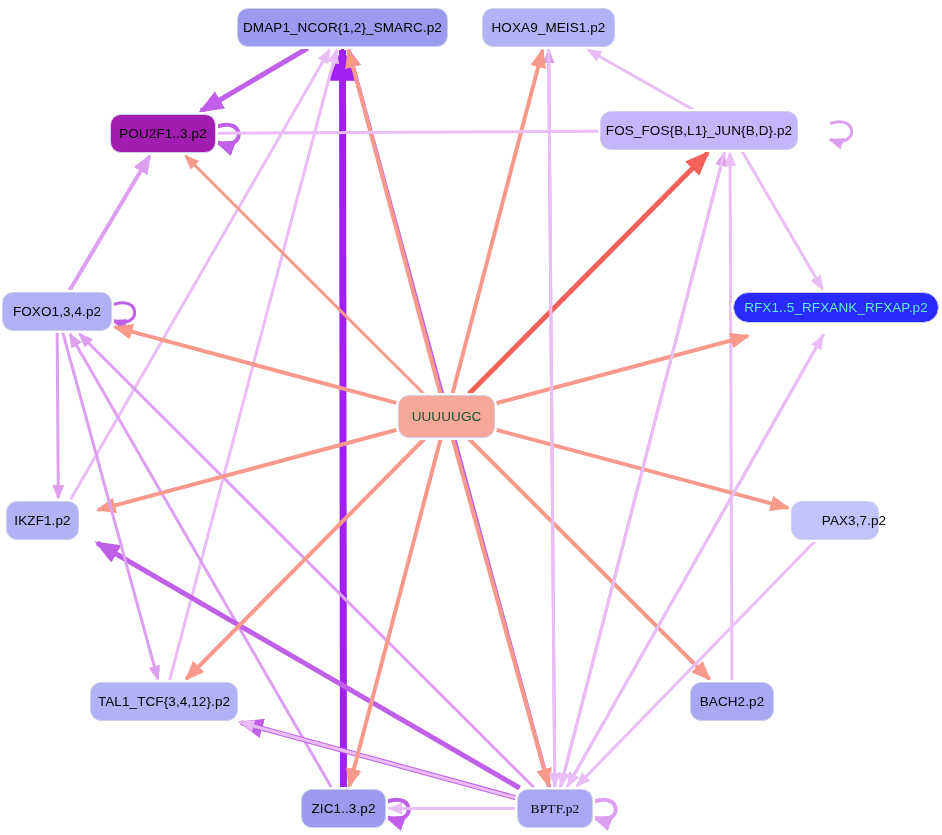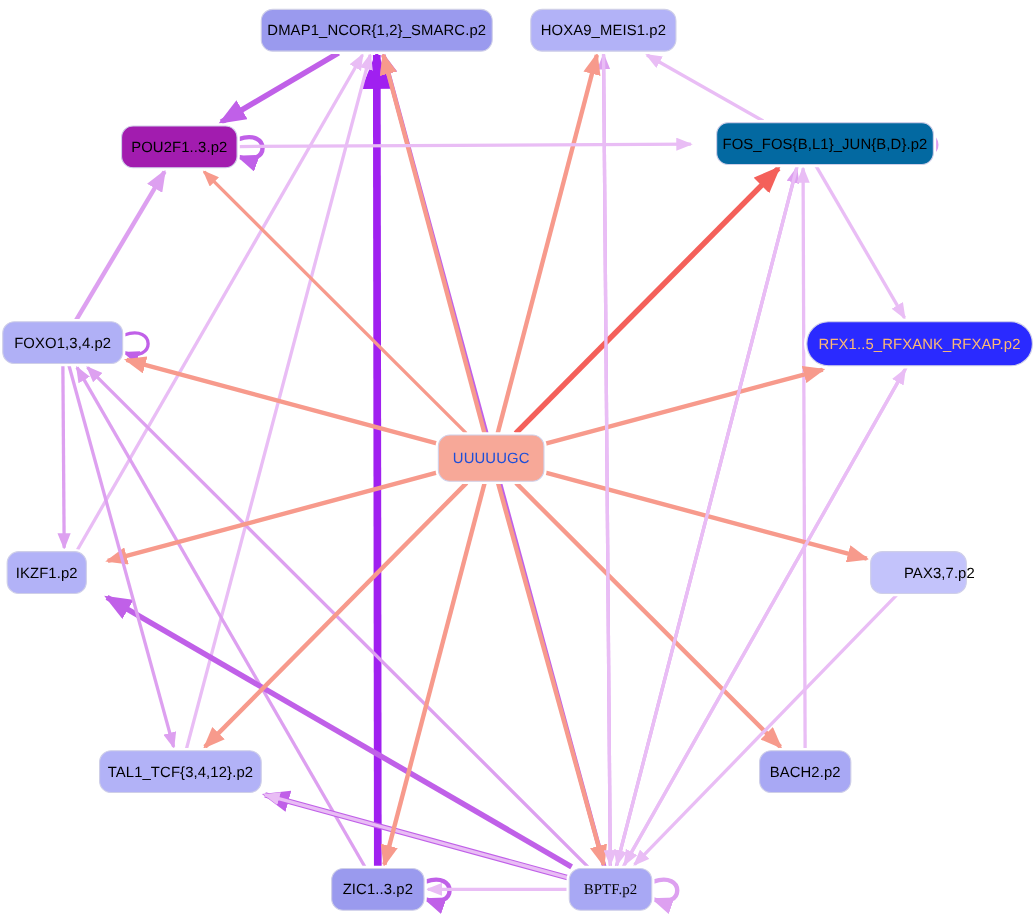--- a/index.html
+++ b/index.html
@@ -94,30 +94,30 @@
     </svg>
 <div class="node" style="left: 237px; top: 8px; width: 211px; height: 39px; background: rgb(154, 154, 238); color: rgb(0, 0, 0); justify-content: center;">
       <span class="node-label">DMAP1_NCOR{1,2}_SMARC.p2</span>
     </div>
     <div class="node" style="left: 482px; top: 8px; width: 133px; height: 39px; background: rgb(178, 178, 247); color: rgb(0, 0, 0);">
       <span class="node-label">HOXA9_MEIS1.p2</span>
     </div>
     <div class="node" style="left: 110px; top: 114px; width: 106px; height: 39px; background: #a21caf; color: rgb(0, 0, 0);">
       <span class="node-label">POU2F1..3.p2</span>
     </div>
-    <div class="node" style="left: 651px; top: 111px; width: 198px; height: 39px; background: #0369a1; color: rgb(0, 0, 0);">
+    <div class="node" style="left: 600px; top: 111px; width: 198px; height: 39px; background: #c4b5fd; color: rgb(0, 0, 0);">
       <span class="node-label">FOS_FOS{B,L1}_JUN{B,D}.p2</span>
     </div>
     <div class="node" style="left: 2px; top: 292px; width: 110px; height: 39px; background: rgb(176, 176, 246); color: rgb(0, 0, 0);">
       <span class="node-label">FOXO1,3,4.p2</span>
     </div>
-    <div class="node dark" style="left: 733px; top: 292px; width: 206px; height: 41px; background: rgb(42, 42, 255); color: #fdba74; border-radius: 20px;">
+    <div class="node dark" style="left: 733px; top: 292px; width: 206px; height: 31px; background: rgb(42, 42, 255); color: #5eead4; border-radius: 20px;">
       <span class="node-label">RFX1..5_RFXANK_RFXAP.p2</span>
     </div>
-    <div class="node" style="left: 398px; top: 395px; width: 97px; height: 43px; background: rgb(247, 168, 152); color: #1d4ed8;">
+    <div class="node" style="left: 398px; top: 395px; width: 97px; height: 43px; background: rgb(247, 168, 152); color: #14532d;">
       <span class="node-label">UUUUUGC</span>
     </div>
     <div class="node" style="left: 6px; top: 501px; width: 73px; height: 39px; background: rgb(178, 178, 247); color: rgb(0, 0, 0);">
       <span class="node-label">IKZF1.p2</span>
     </div>
     <div class="node" style="left: 791px; top: 501px; width: 88px; height: 39px; background: rgb(195, 195, 251); color: rgb(0, 0, 0); padding-left: 38px;">
       <span class="node-label">PAX3,7.p2</span>
     </div>
     <div class="node" style="left: 90px; top: 682px; width: 148px; height: 39px; background: rgb(178, 178, 247); color: rgb(0, 0, 0);">
       <span class="node-label">TAL1_TCF{3,4,12}.p2</span>

